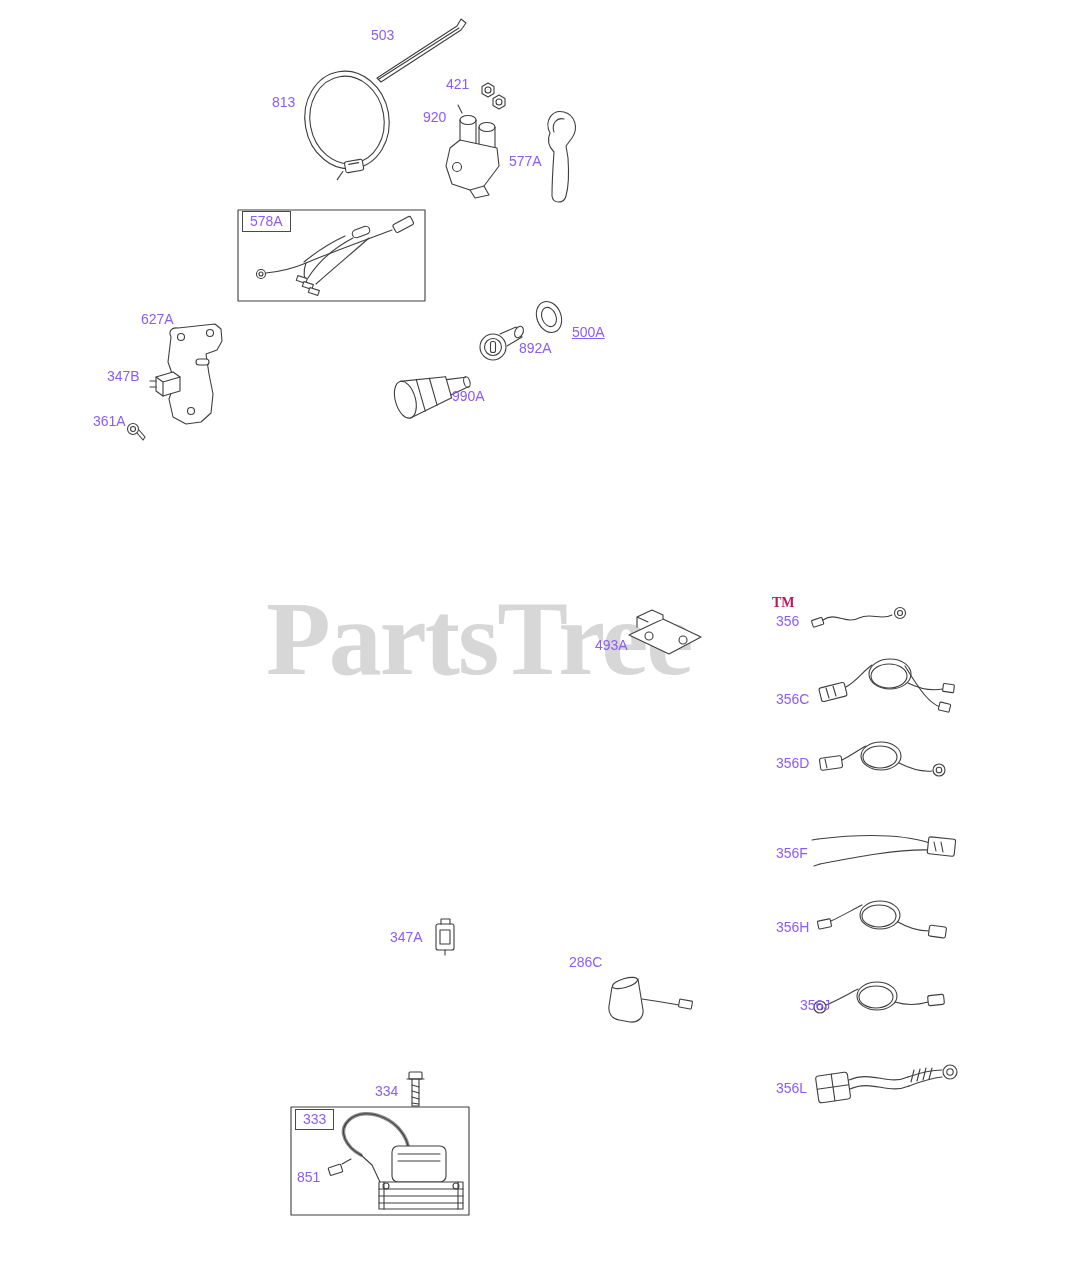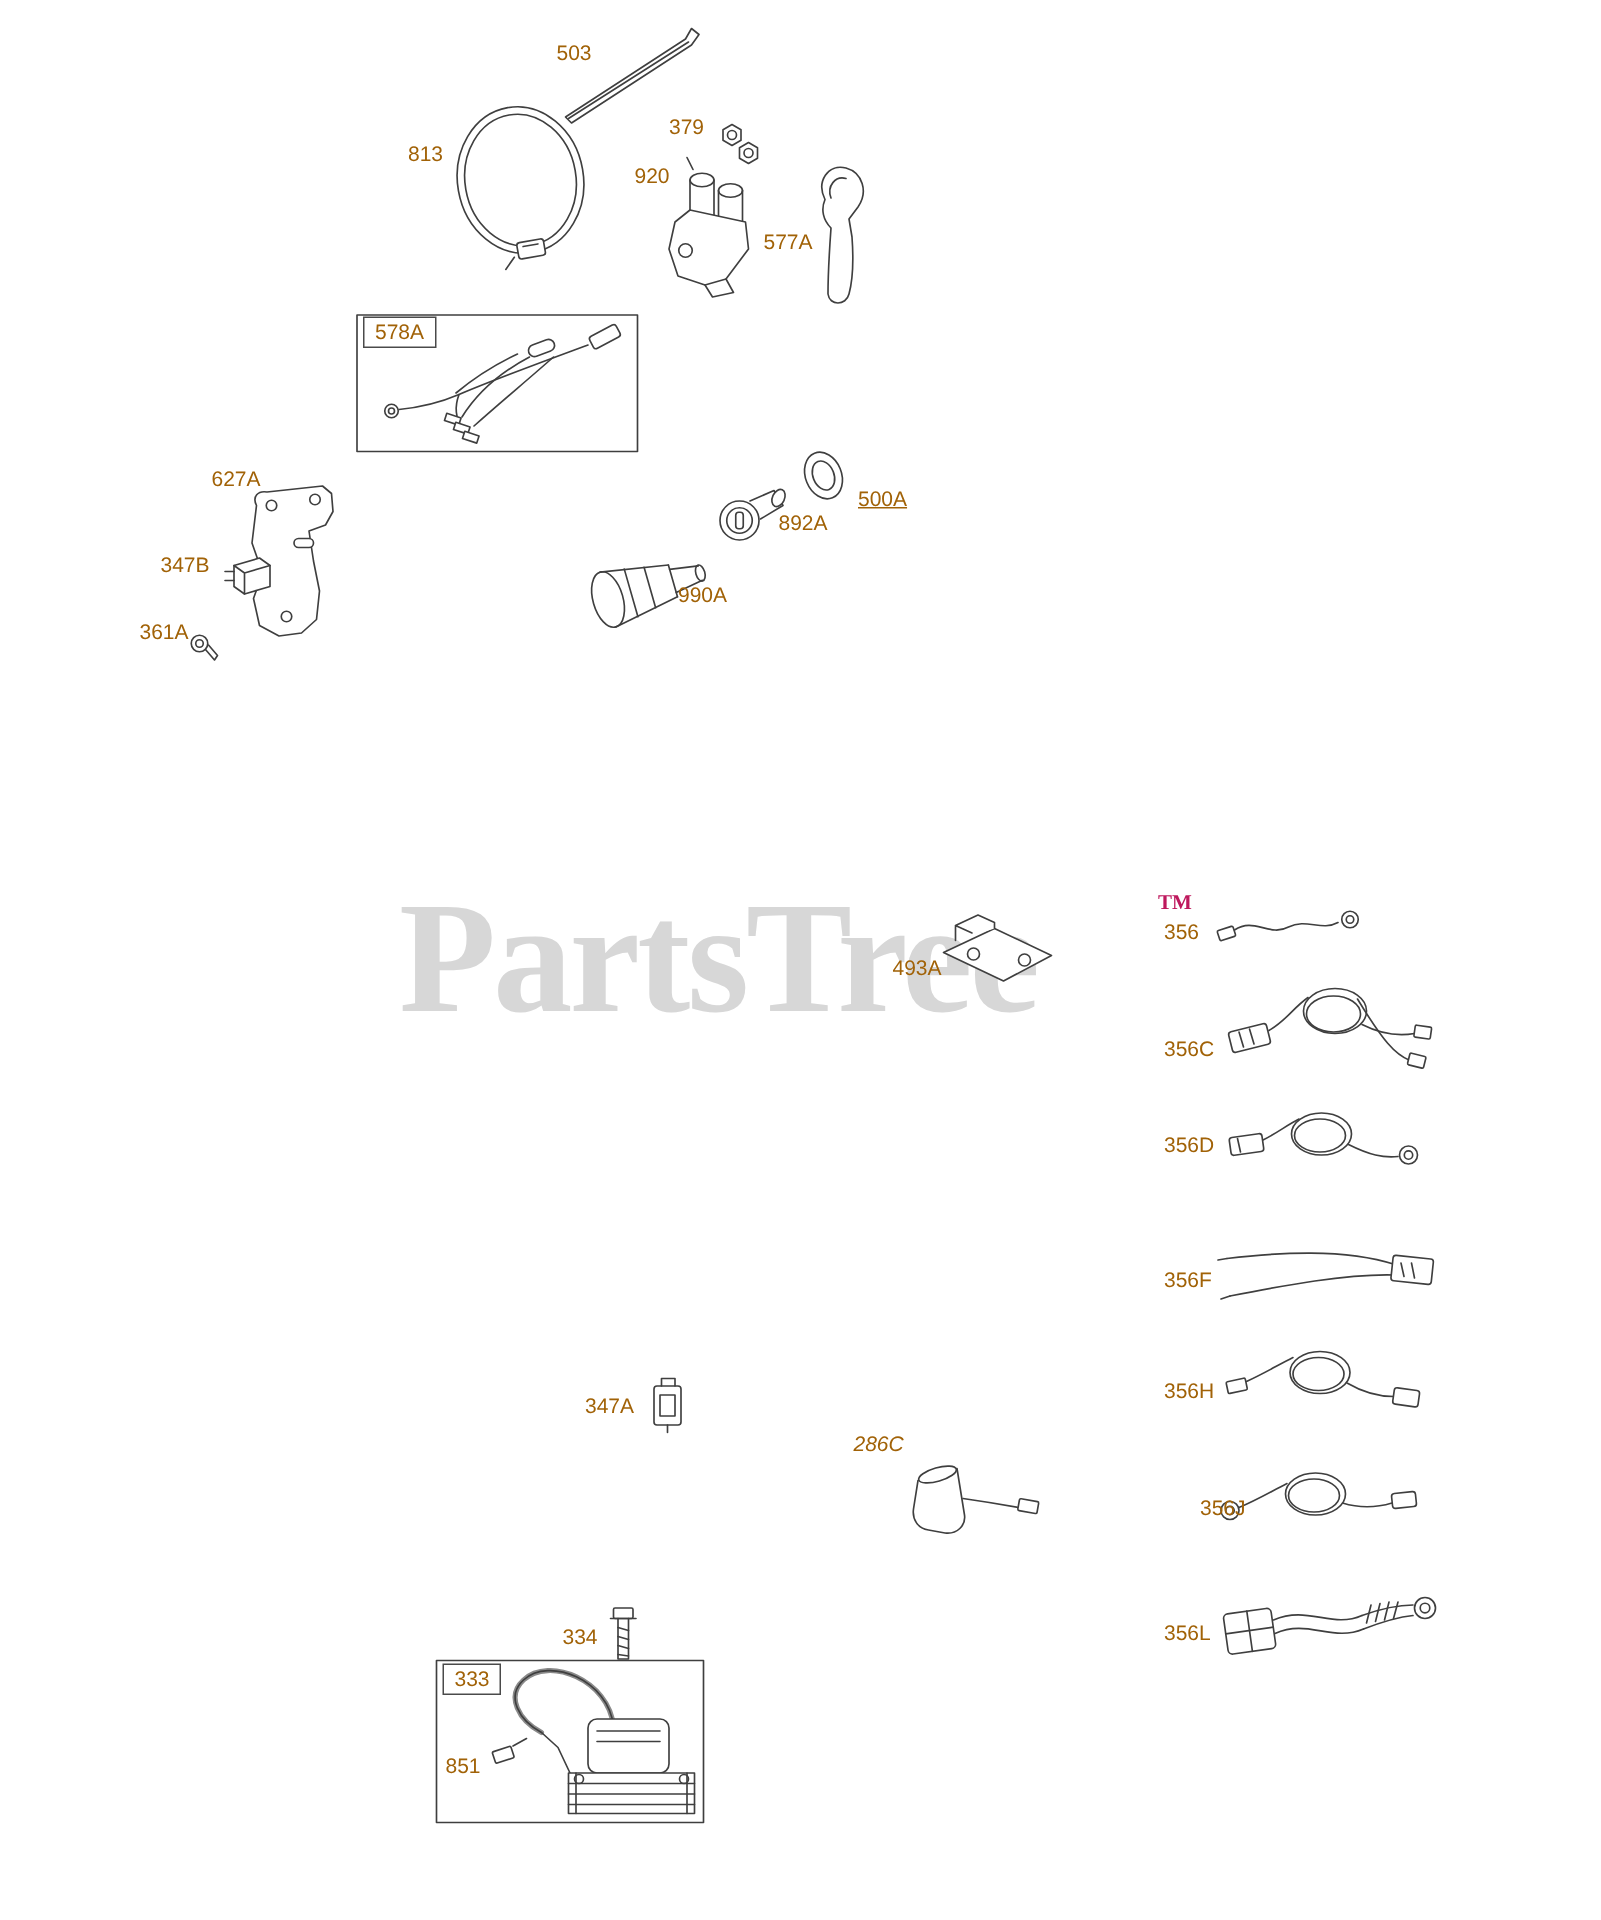--- a/index.html
+++ b/index.html
@@ -43,21 +43,21 @@
   svg.parts {
     position: absolute;
     left: 0;
     top: 0;
     z-index: 2;
   }
   .callout {
     position: absolute;
     z-index: 3;
     font-size: 14px;
-    color: #a16207;
+    color: #8b5cf6;
     white-space: nowrap;
   }
   .callout.boxed {
     border: 1px solid #4a4a4a;
     background: #ffffff;
     padding: 1px 7px 2px 7px;
   }
 </style>
 </head>
 <body>
@@ -289,38 +289,38 @@
 
       <g>
         <rect x="329" y="1166" width="13" height="8" rx="1" transform="rotate(-18 335 1170)" fill="#fff"></rect>
         <path d="M342 1164 L351 1159"></path>
       </g>
 
     </g>
   </svg>
 
   <span class="callout" style="left:371px; top:27px;">503</span>
-  <span class="callout" style="left:446px; top:76px;">379</span>
+  <span class="callout" style="left:446px; top:76px;">421</span>
   <span class="callout" style="left:272px; top:94px;">813</span>
   <span class="callout" style="left:423px; top:109px;">920</span>
   <span class="callout" style="left:509px; top:153px;">577A</span>
   <span class="callout boxed" style="left:242px; top:211px;">578A</span>
   <span class="callout" style="left:141px; top:311px;">627A</span>
   <span class="callout" style="left:107px; top:368px;">347B</span>
   <span class="callout" style="left:93px;  top:413px;">361A</span>
   <span class="callout" style="left:572px; top:324px;text-decoration:underline;">500A</span>
   <span class="callout" style="left:519px; top:340px;">892A</span>
   <span class="callout" style="left:452px; top:388px;">990A</span>
   <span class="callout" style="left:595px; top:637px;">493A</span>
   <span class="callout" style="left:776px; top:613px;">356</span>
   <span class="callout" style="left:776px; top:691px;">356C</span>
   <span class="callout" style="left:776px; top:755px;">356D</span>
   <span class="callout" style="left:776px; top:845px;">356F</span>
   <span class="callout" style="left:776px; top:919px;">356H</span>
   <span class="callout" style="left:776px; top:997px;margin-left:24px;">356J</span>
   <span class="callout" style="left:776px; top:1080px;">356L</span>
   <span class="callout" style="left:390px; top:929px;">347A</span>
-  <span class="callout" style="left:569px; top:954px;font-style:italic;">286C</span>
+  <span class="callout" style="left:569px; top:954px;">286C</span>
   <span class="callout" style="left:375px; top:1083px;text-align:right;">334</span>
   <span class="callout boxed" style="left:295px; top:1109px;">333</span>
   <span class="callout" style="left:297px; top:1169px;">851</span>
 
 </div>
 
 </body></html>

